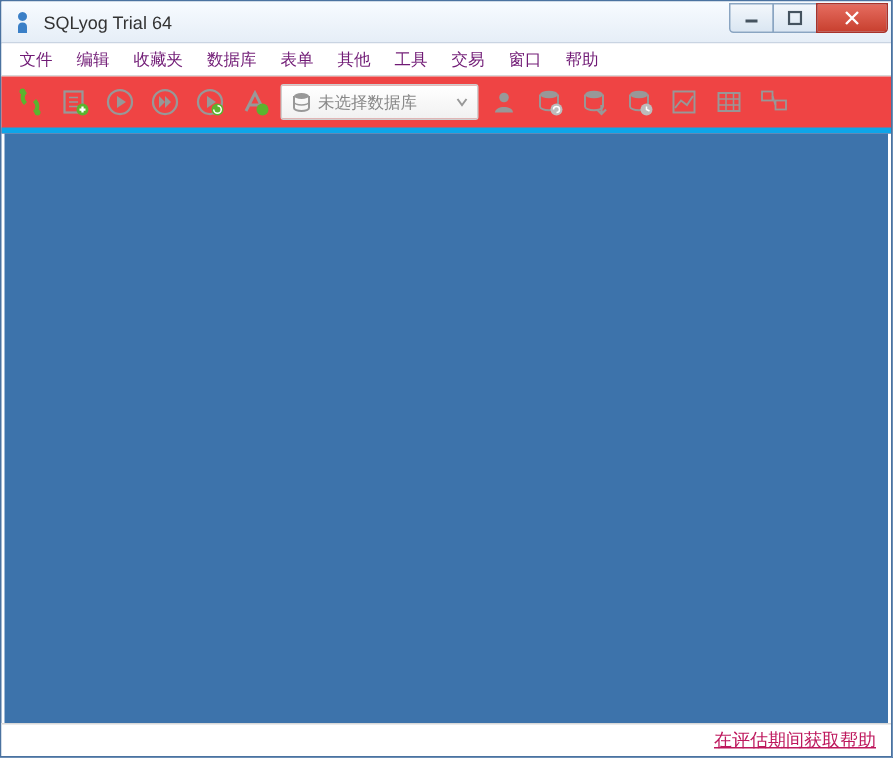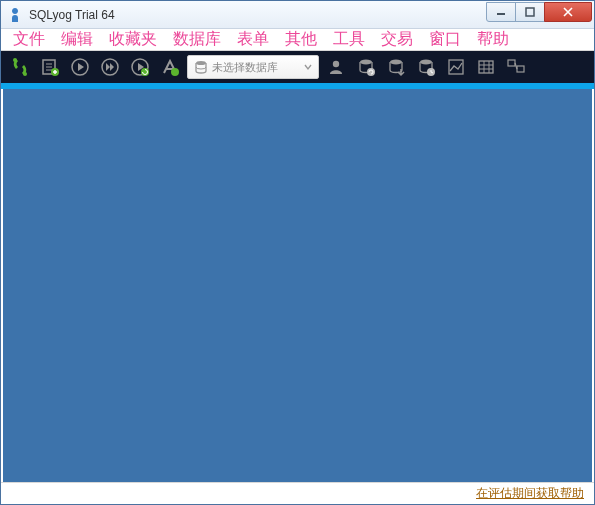--- a/index.html
+++ b/index.html
@@ -9,32 +9,32 @@
 
 .titlebar { height: 28px; background: linear-gradient(#f7fbff, #e6eef7); display: flex; align-items: center; padding: 0 2px 0 6px; border-bottom: 1px solid #c9d4e2; }
 .titlebar .appicon { width: 16px; height: 16px; margin-right: 6px; }
 .titlebar .title { font-size: 12px; color: #333; flex: 1; }
 .winbtns { display: flex; height: 20px; margin-top: -6px; }
 .winbtn { width: 30px; height: 20px; border: 1px solid #8aa5c2; background: linear-gradient(#f3f7fb,#dae6f2); display:flex; align-items:center; justify-content:center; margin-left:-1px; }
 .winbtn svg { display:block; }
 .winbtn.min { border-top-left-radius:0; border-bottom-left-radius:3px; }
 .winbtn.close { width: 48px; background: linear-gradient(#e56c5f,#c8402f); border-color:#a8322a; border-bottom-right-radius:3px; }
 
-.menubar { height: 22px; background: #fff; display: flex; align-items: center; padding: 0 4px; border-bottom: 1px solid #d8d8d8; font-size: 16px; color: #ec4899; }
+.menubar { height: 22px; background: #fff; display: flex; align-items: center; padding: 0 4px; border-bottom: 1px solid #d8d8d8; font-size: 11px; color: #701a75; }
 .menu-item { padding: 2px 8px; cursor: default; }
 
-.toolbar { height: 38px; background: #0f172a; display: flex; align-items: center; padding: 0 6px; gap: 4px; border-bottom: 6px solid #0ea5e9; }
+.toolbar { height: 38px; background: #ef4444; display: flex; align-items: center; padding: 0 6px; gap: 4px; border-bottom: 4px solid #0ea5e9; }
 .tbtn { width: 26px; height: 26px; display:flex; align-items:center; justify-content:center; border-radius:3px; }
 .db-select { width: 132px; height: 24px; border: 1px solid #cfcfcf; border-radius: 2px; background: linear-gradient(#ffffff,#f1f1f1); display:flex; align-items:center; padding: 0 6px; font-size:11px; color:#888; gap:4px; }
 .db-select .caret { margin-left:auto; }
 
 .content { flex: 1; background: #3d73ab; margin: 0 2px; }
 
 .statusbar { height: 22px; background: #fff; border-top: 1px solid #d8d8d8; display:flex; align-items:center; justify-content:flex-end; padding: 0 10px; }
-.statusbar a { font-size: 12px; color: #a16207; text-decoration: underline; }
+.statusbar a { font-size: 12px; color: #be185d; text-decoration: underline; }
 
 .gray { fill:#989898; }
 .green { fill:#5bb42e; }
 </style>
 </head>
 <body>
 
 <div class="window">
 
   <div class="titlebar">

